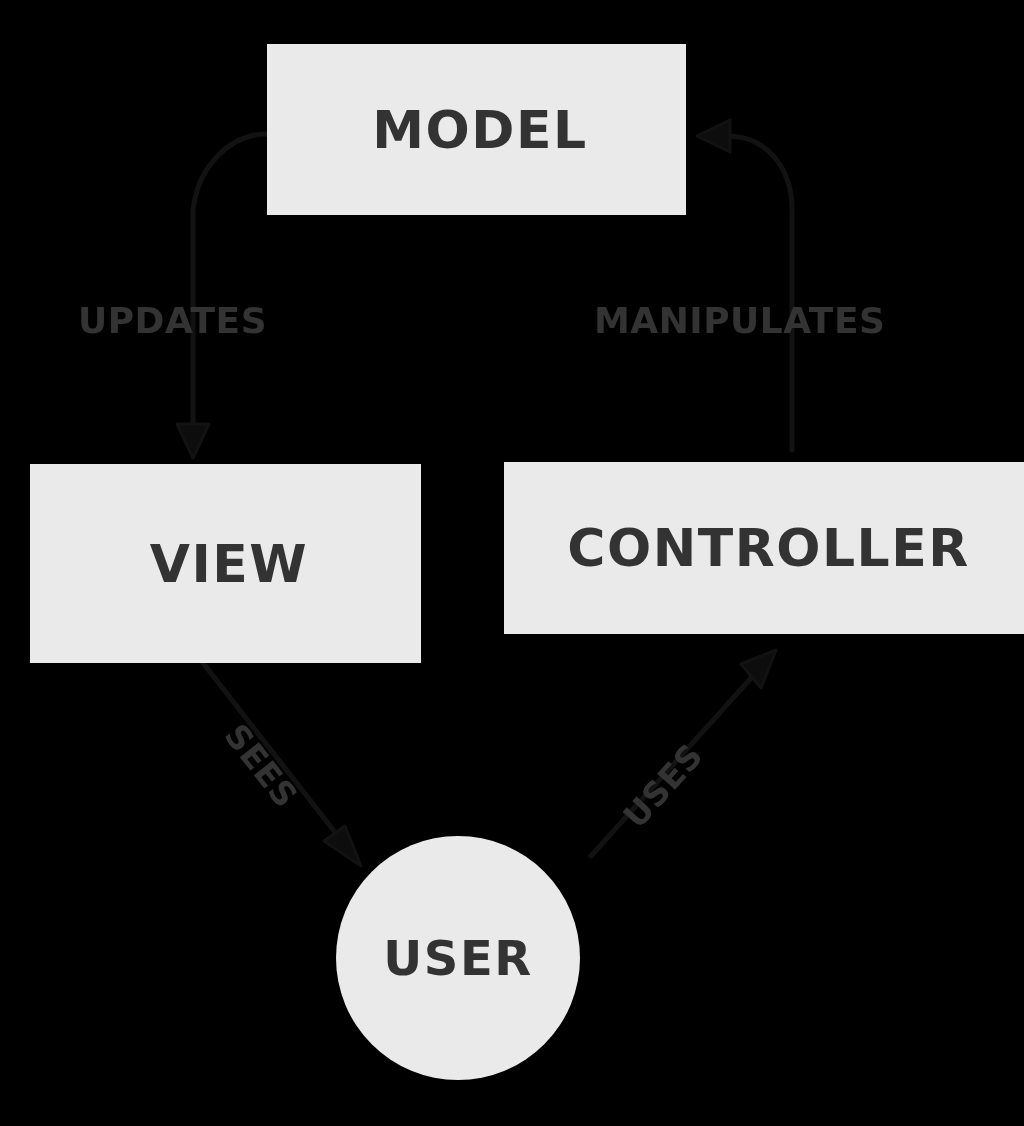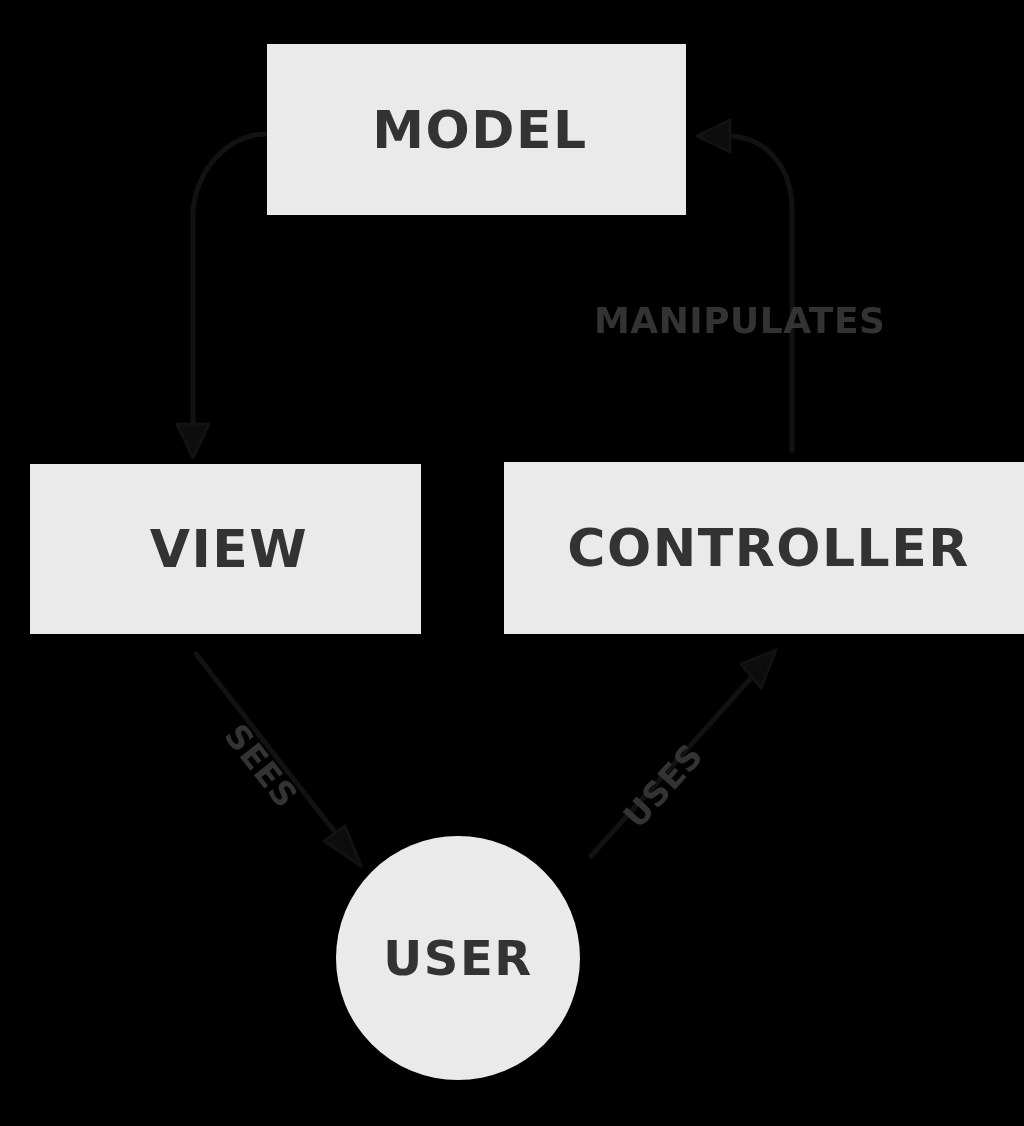--- a/index.html
+++ b/index.html
@@ -37,21 +37,21 @@
     box-sizing: border-box;
   }
   .node-label {
     color: #333333;
     font-weight: bold;
     letter-spacing: 1.5px;
     line-height: 1;
     white-space: nowrap;
   }
   #node-model        { left: 267px; top: 44px;  width: 419px; height: 171px; }
-  #node-view         { left: 30px;  top: 464px; width: 391px; height: 170px; }
+  #node-view         { left: 30px;  top: 464px; width: 391px; height: 199px; }
   #node-controller   { left: 460px; top: 462px; width: 522px; height: 172px; margin-left: 44px; }
   #node-user         { left: 336px; top: 836px; width: 244px; height: 244px; }
 
   #node-model .node-label       { font-size: 52px; }
   #node-view .node-label        { font-size: 52px; }
   #node-controller .node-label  { font-size: 52px; }
   #node-user .node-label        { font-size: 48px; }
 
   .edge-label {
     position: absolute;
@@ -131,20 +131,21 @@
   </div>
 
   <div id="node-controller" class="node-box">
     <span class="node-label">CONTROLLER</span>
   </div>
 
   <div id="node-user" class="node-circle">
     <span class="node-label">USER</span>
   </div>
 
+  <div id="edge-label-updates" class="edge-label">UPDATES</div>
 
   <div id="edge-label-manipulates" class="edge-label">MANIPULATES</div>
 
   <div id="edge-label-sees" class="edge-label">SEES</div>
 
   <div id="edge-label-uses" class="edge-label">USES</div>
 
 </div>
 
 </body></html>

